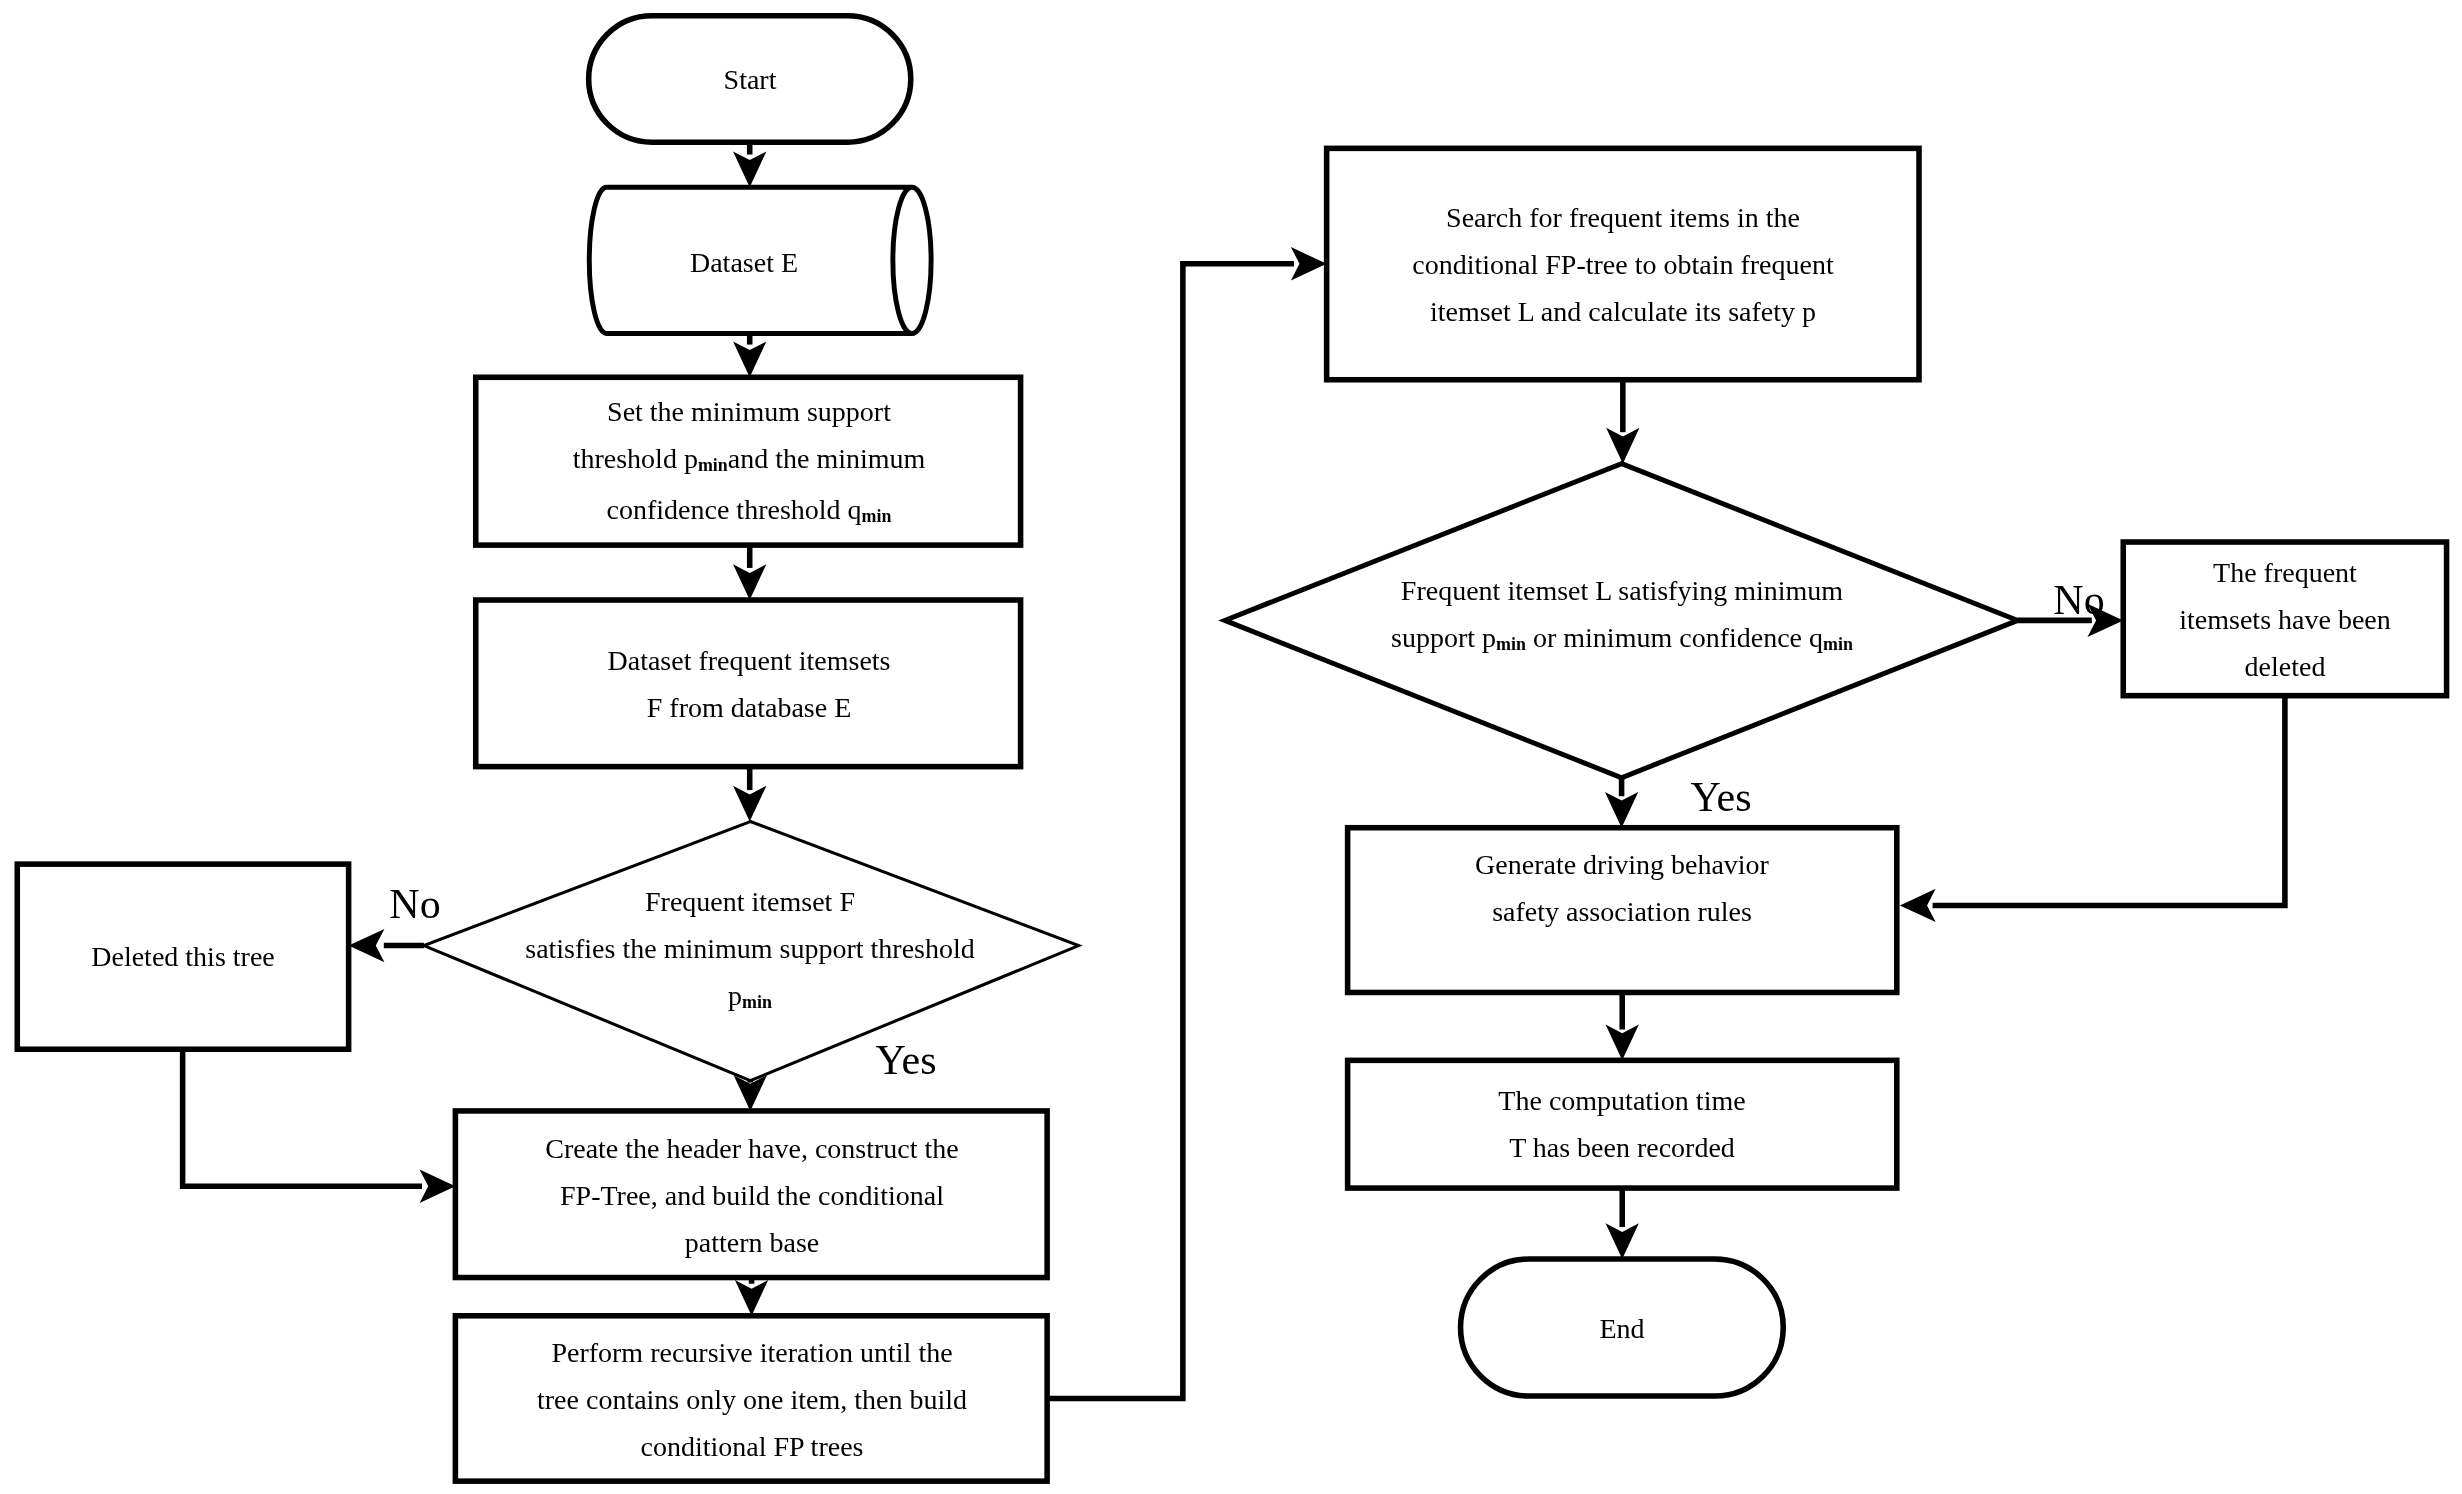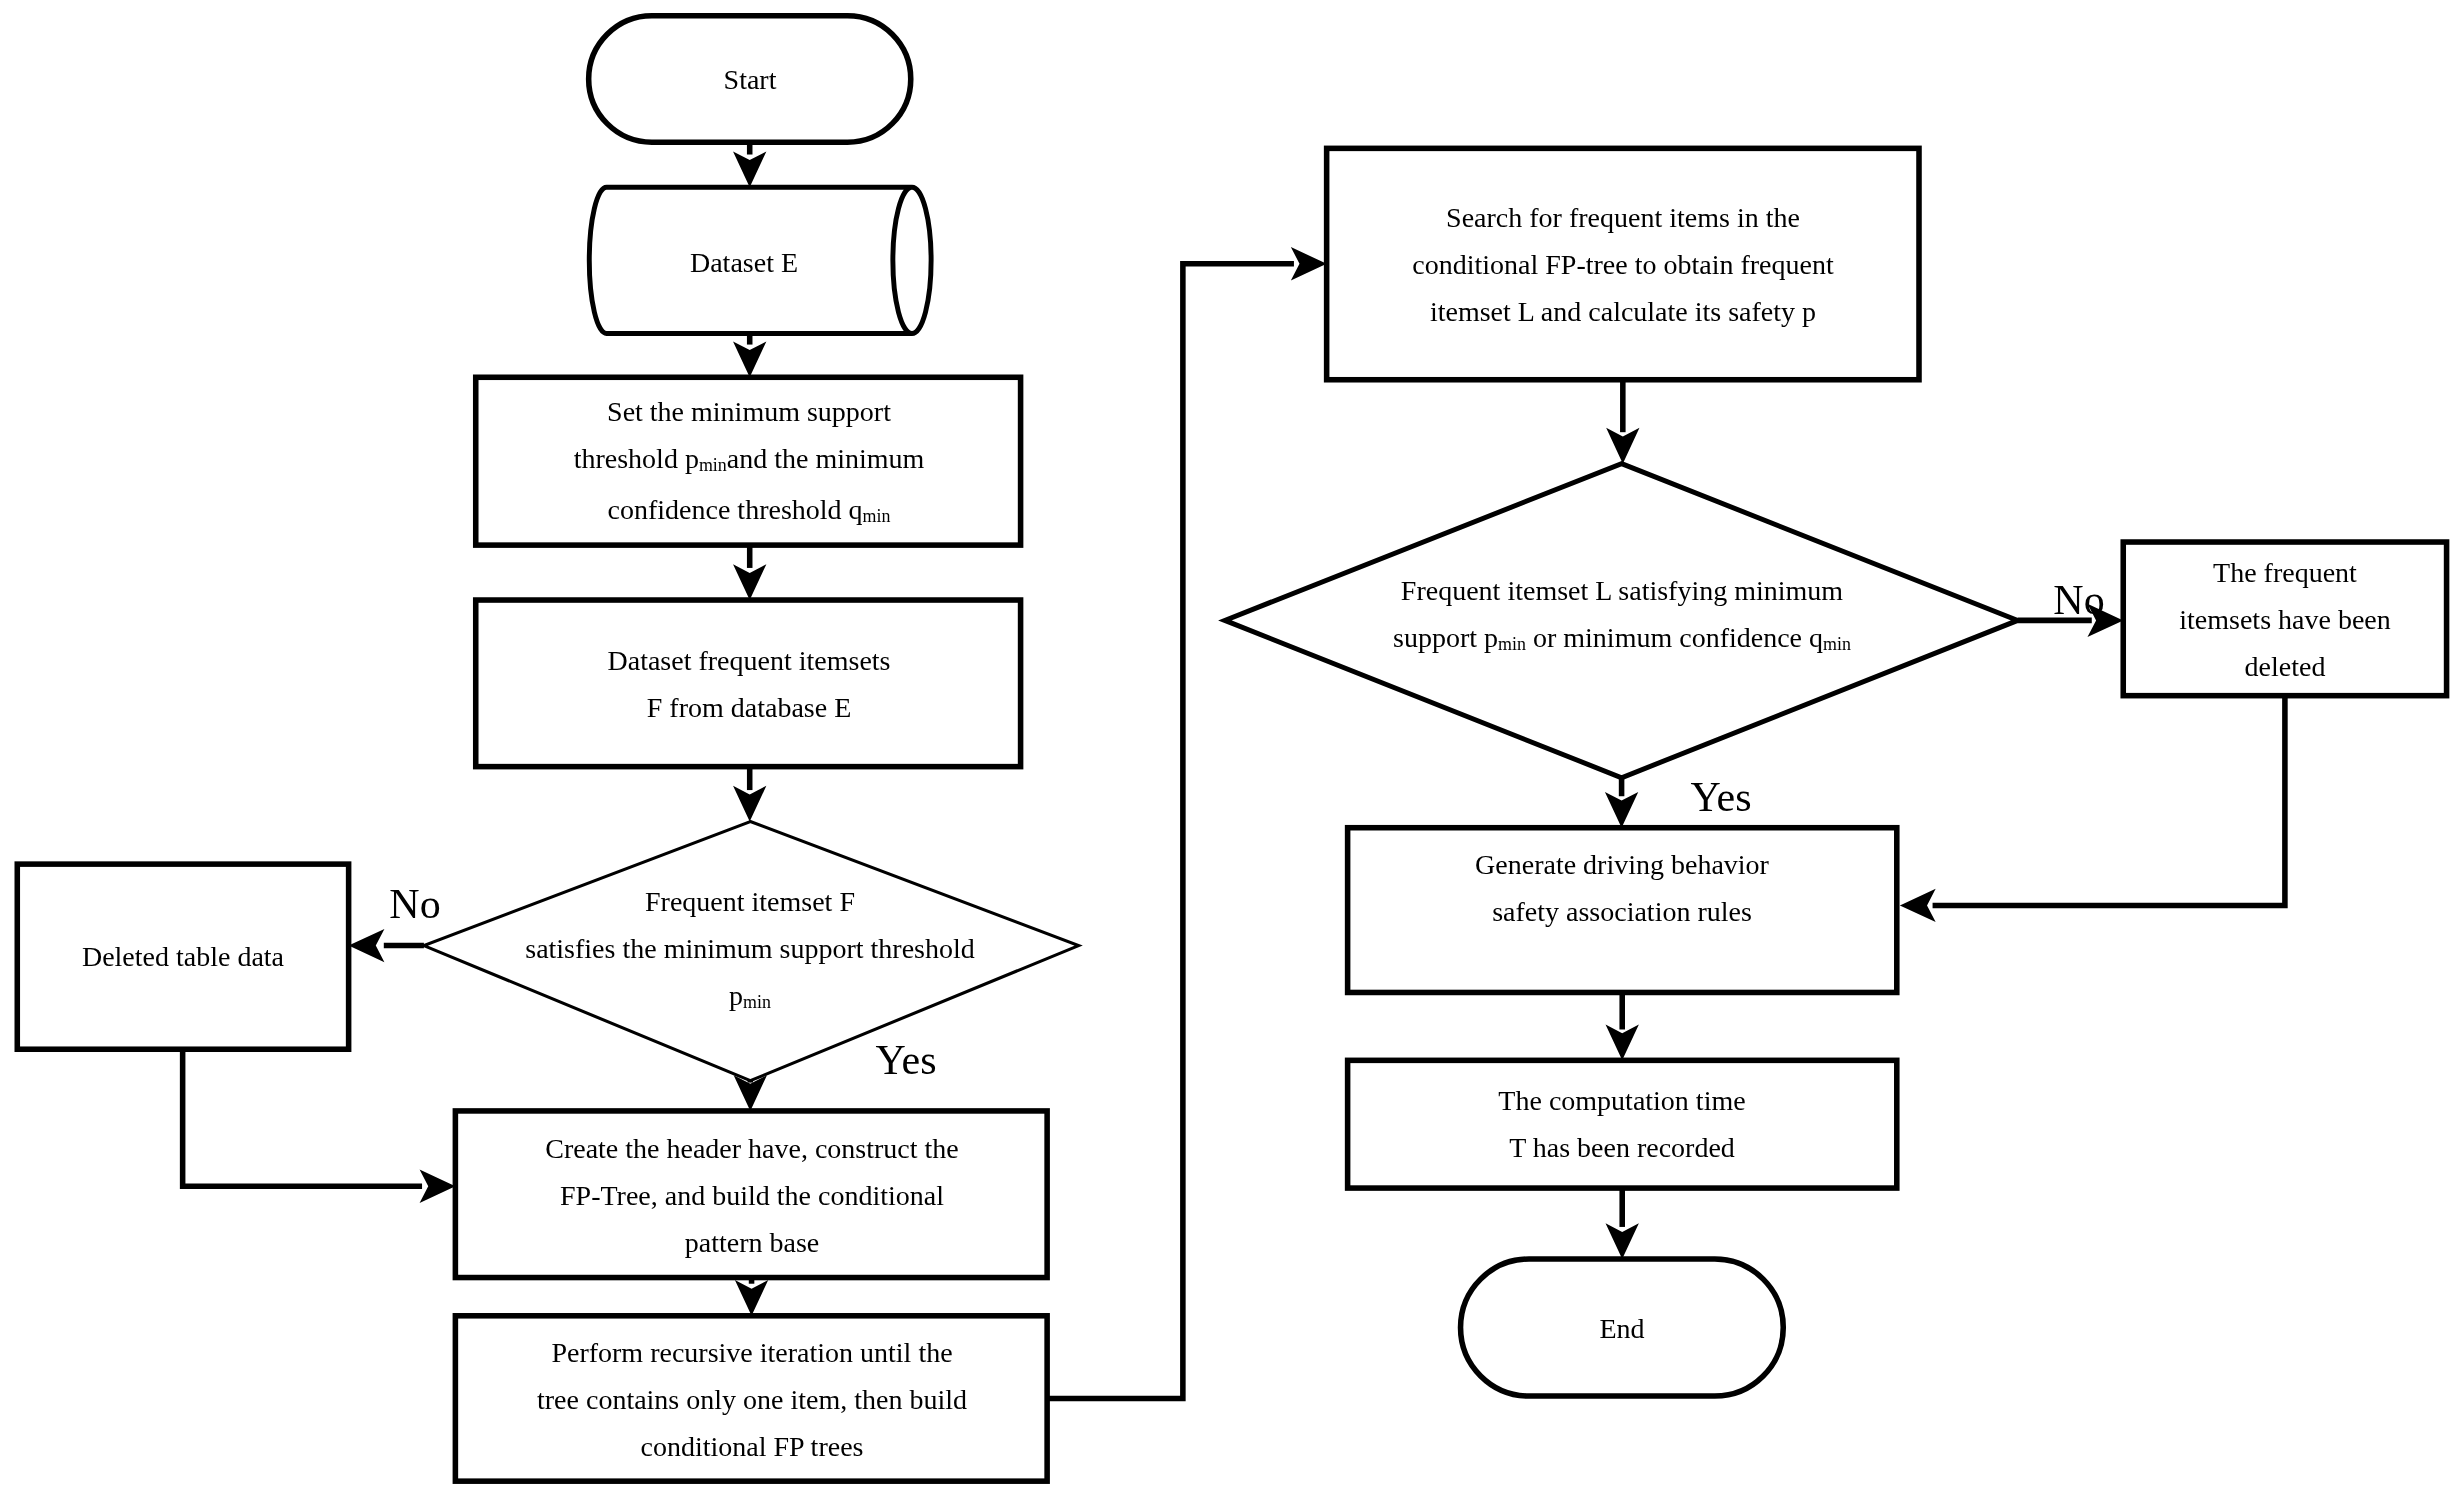--- a/index.html
+++ b/index.html
@@ -68,20 +68,21 @@
     position: absolute;
     transform: translate(-50%, -50%);
     font-size: 42px;
     line-height: 42px;
     white-space: nowrap;
   }
   .sub {
     font-size: 0.64em;
     position: relative;
     top: 0.18em;
+    font-weight: bold;
   }
 </style>
 </head>
 <body>
 
 <div id="canvas">
 
   <svg id="shapes" width="2462" height="1495" viewBox="0 0 3990 2422">
 
     <g>
@@ -207,21 +208,21 @@
   </div>
 
   <div class="label" style="left:750px; top:950px">
     <div><span>Frequent itemset F</span></div>
     <div><span>satisfies the minimum support threshold</span></div>
     <div><span>p</span><span class="sub">min</span></div>
   </div>
 
   <div class="edge-label" style="left:415px; top:904px">No</div>
 
-  <div class="label" style="left:183px; top:956px">Deleted table data</div>
+  <div class="label" style="left:183px; top:956px">Deleted this tree</div>
 
   <div class="edge-label" style="left:906px; top:1060px">Yes</div>
 
   <div class="label" style="left:752px; top:1195px">
     <div><span>Create the header have, construct the</span></div>
     <div><span>FP-Tree, and build the conditional</span></div>
     <div><span>pattern base</span></div>
   </div>
 
   <div class="label" style="left:752px; top:1399px">

